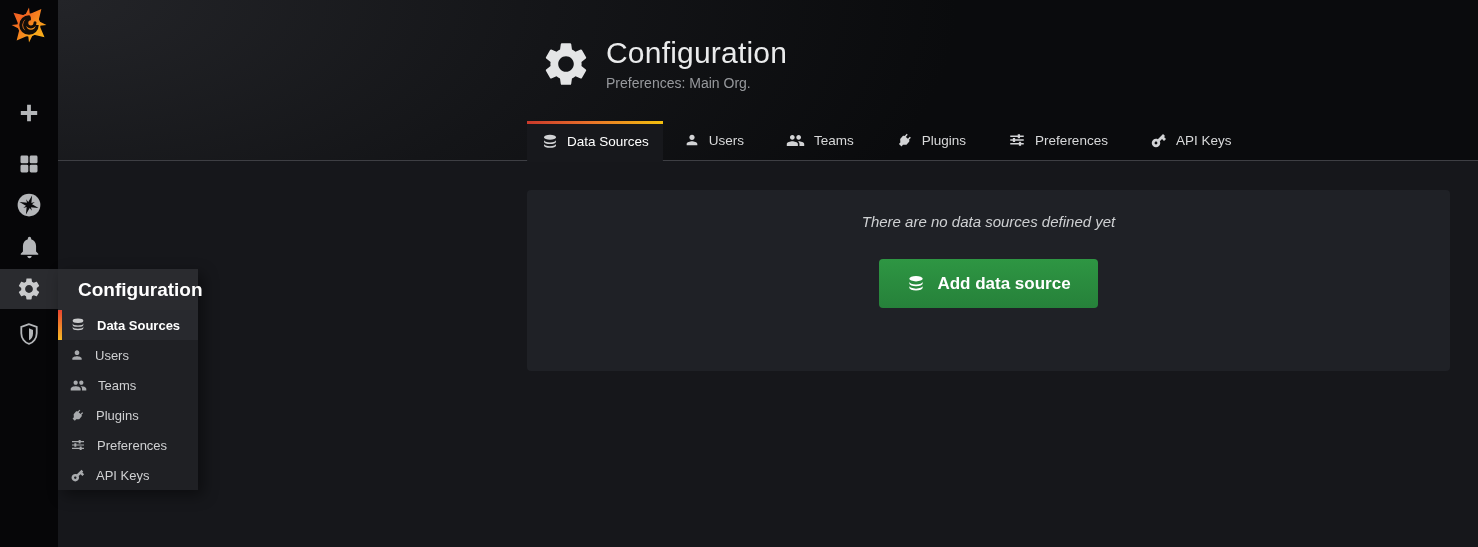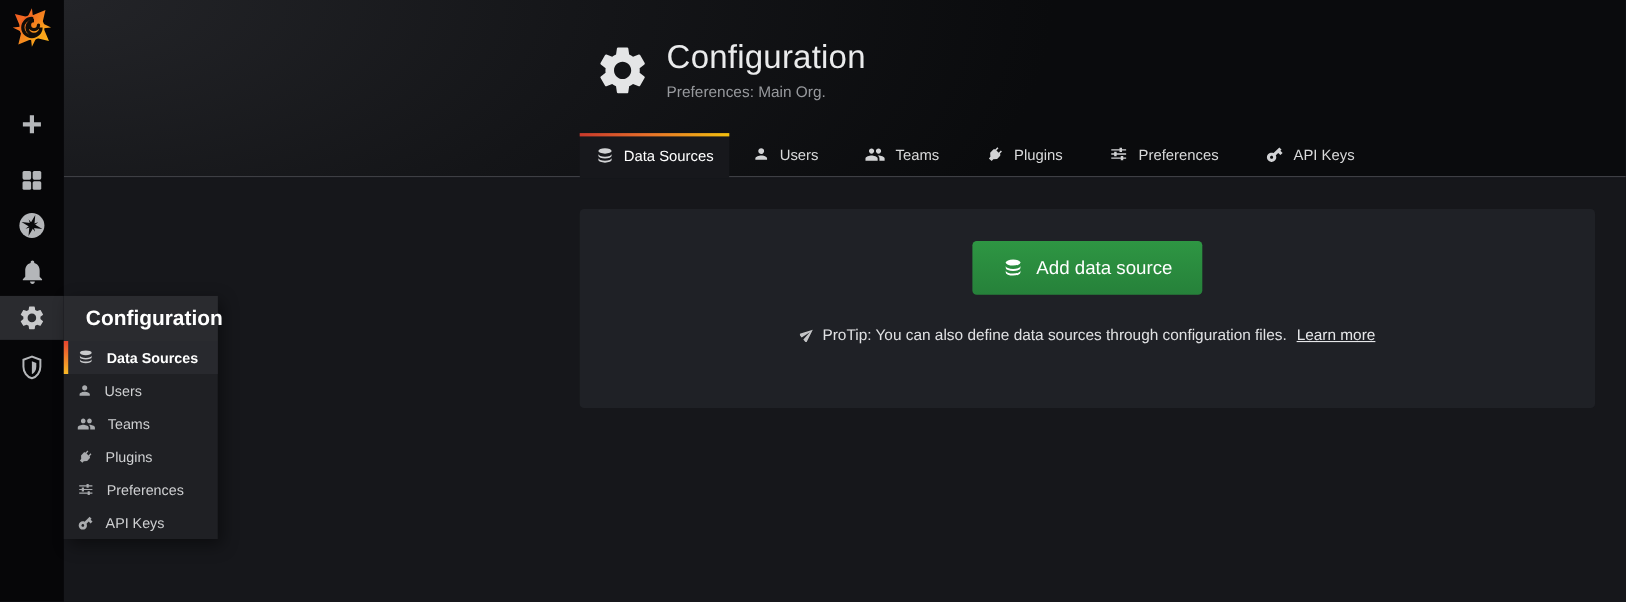--- a/index.html
+++ b/index.html
@@ -45,21 +45,21 @@
   .panel {
     position:absolute; left:469px; top:28px; width:923px; height:181px;
     background:#1f2126; border-radius:4px; text-align:center;
   }
   .empty-msg { padding-top:23px; font-size:15px; font-style:italic; color:#cfd1d3; }
   .btn-row { margin-top:29px; }
   .add-btn {
     display:inline-flex; align-items:center; gap:11px; height:49px; padding:0 27px;
     background:linear-gradient(180deg,#2e9643,#26813a);
     border:none; border-radius:4px; color:#ffffff; font-family:inherit;
-    font-size:17px; font-weight:400; cursor:pointer;
+    font-size:17px; font-weight:700; cursor:pointer;
   }
   .protip { margin-top:28px; font-size:14px; color:#e0e1e3; display:flex; justify-content:center; align-items:center; gap:7px; }
   .protip .rocket { color:#c3c4c6; }
   .learn-more { color:#e6e7e9; text-decoration:underline; margin-left:2px; cursor:pointer; }
 
   
   .sidebar { position:absolute; left:0; top:0; width:58px; height:547px; background:#060608; z-index:5; }
   .side-item { position:absolute; left:0; width:58px; display:flex; justify-content:center; align-items:center; cursor:pointer; color:#b4b6b9; }
   .side-item.logo-item { top:5px; height:40px; }
   .side-item.it-plus   { top:101px; height:24px; }
@@ -214,35 +214,29 @@
       <svg class="t-icon" width="17" height="17">
           <use href="#i-key"></use>
         </svg>
       <span>API Keys</span>
     </a>
   </nav>
 </div>
 
 <div class="page-area">
   <div class="panel">
+    <div class="empty-msg">There are no data sources defined yet</div>
     <div class="btn-row">
       <button class="add-btn">
         <svg width="20" height="20">
             <use href="#i-db"></use>
           </svg>
         <span>Add data source</span>
       </button>
     </div>
-    <div class="protip">
-      <svg class="rocket" width="14" height="14">
-          <use href="#i-rocket"></use>
-        </svg>
-      <span>ProTip: You can also define data sources through configuration files.</span>
-      <a class="learn-more">Learn more</a>
-    </div>
   </div>
 </div>
 
 <aside class="sidebar">
   <a class="side-item logo-item">
     <svg width="38" height="38">
         <use href="#i-logo"></use>
       </svg>
   </a>
   <a class="side-item it-plus">

